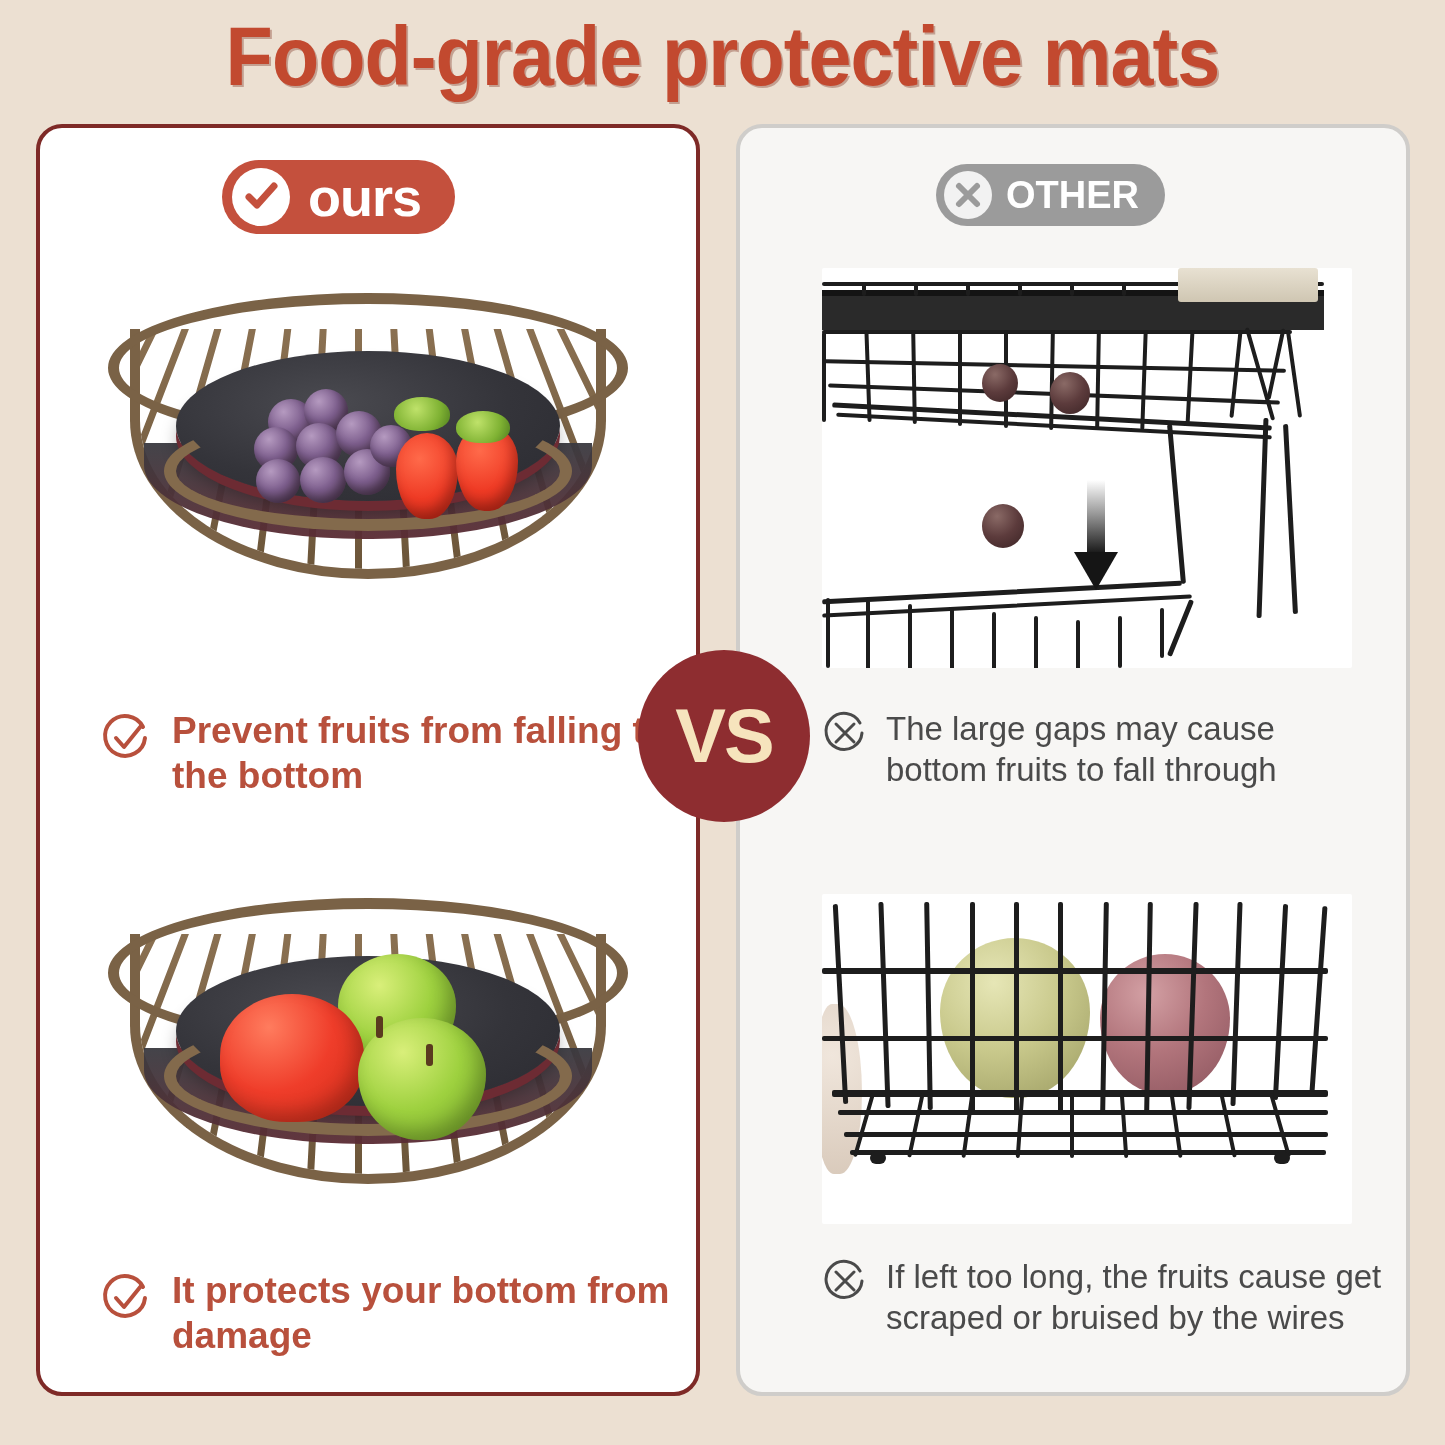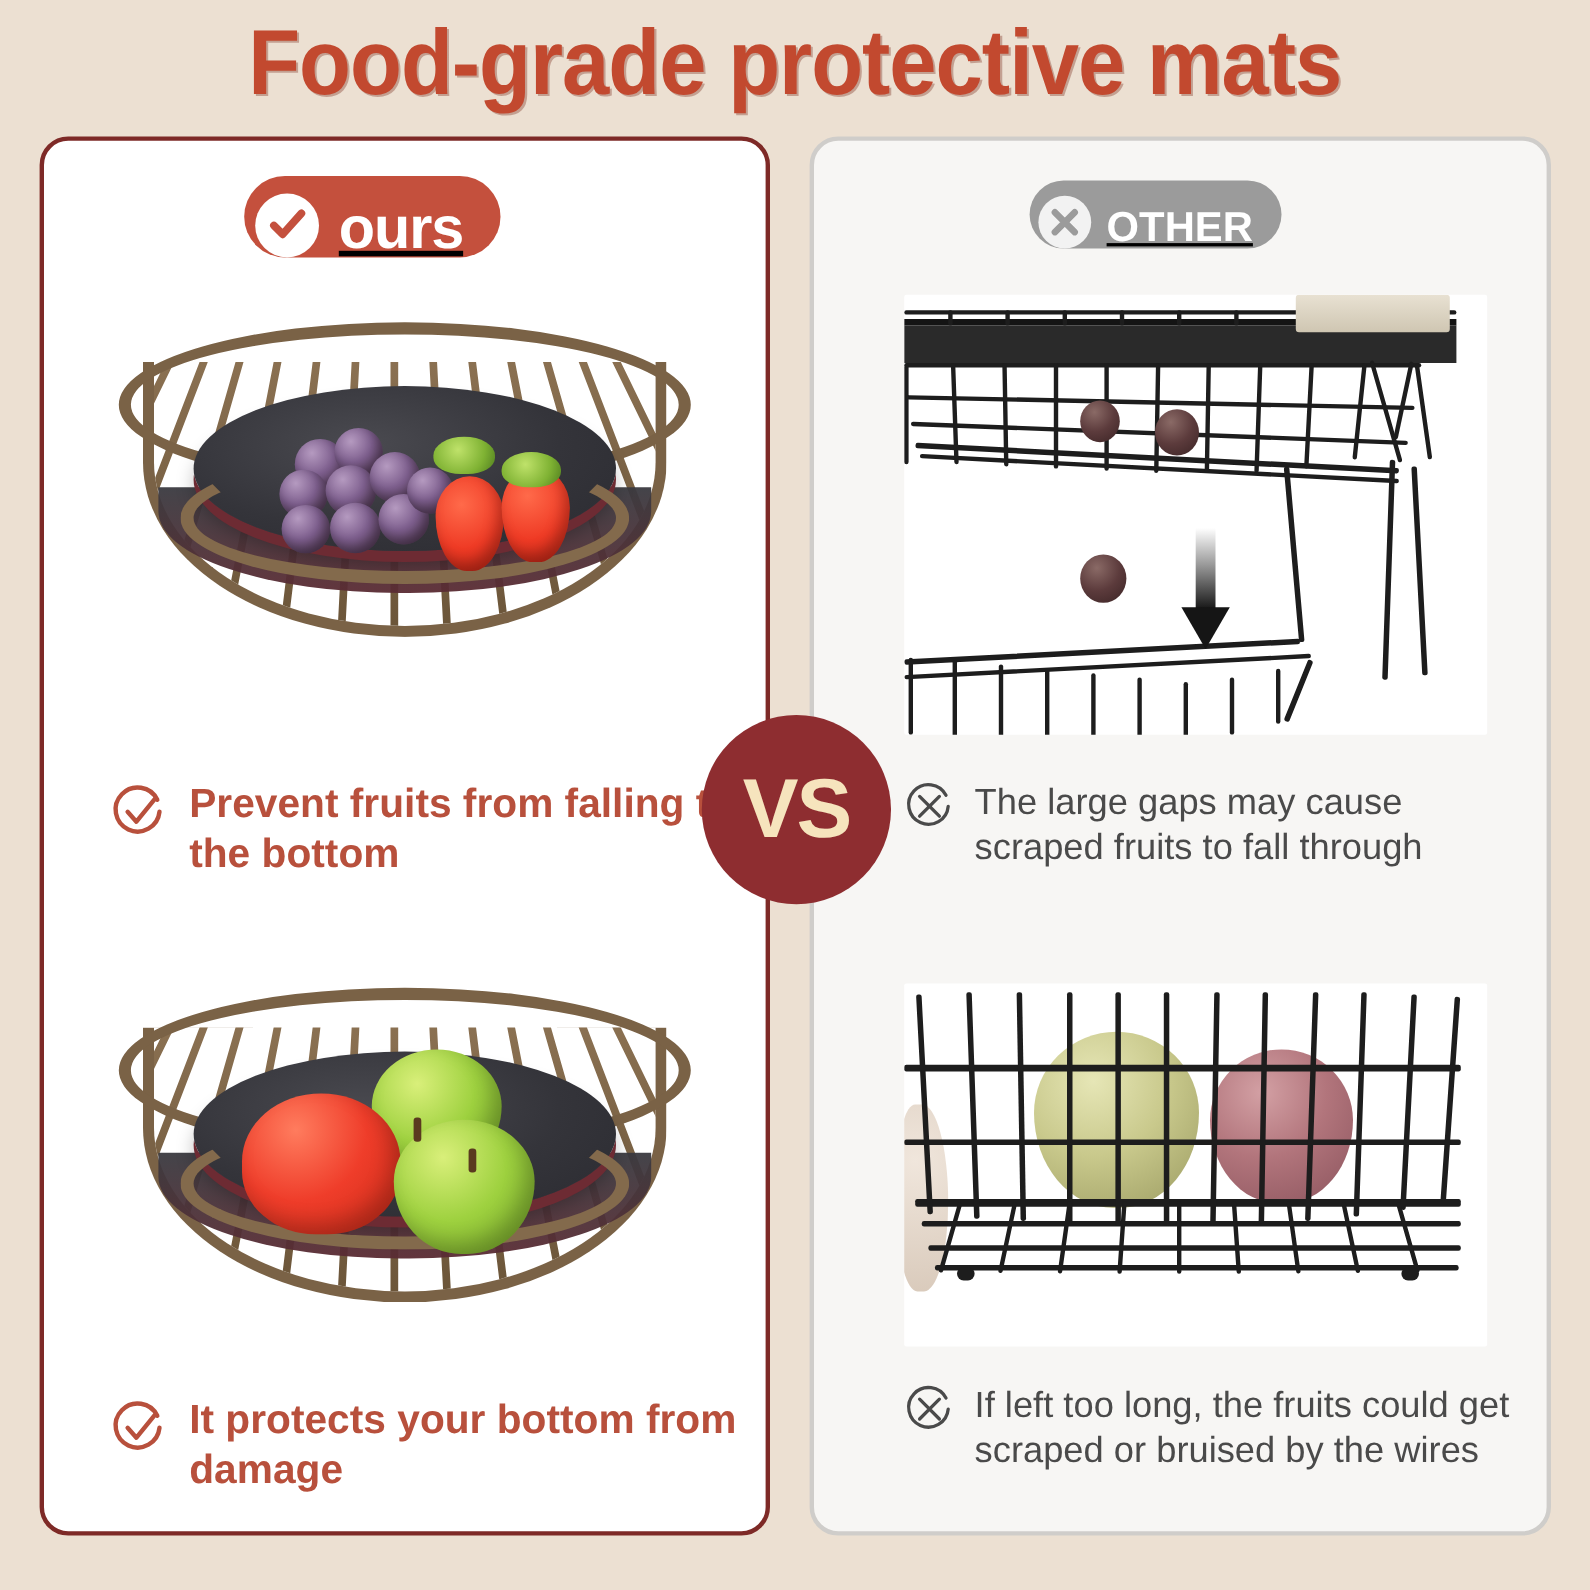--- a/index.html
+++ b/index.html
@@ -55,24 +55,23 @@
     height: 1272px;
     background: #f7f6f4;
     border: 4px solid #cfcdca;
     border-radius: 26px;
   }
 
   
   .badge {
     position: absolute;
     display: flex;
-    align-items: flex-end;
+    align-items: center;
     border-radius: 999px;
     box-sizing: border-box;
-    text-decoration: underline;
   }
   .badge-ours {
     left: 182px;
     top: 32px;
     height: 74px;
     padding: 0 34px 0 10px;
     background: #c4503d;
   }
   .badge-other {
     left: 196px;
@@ -538,21 +537,21 @@
     </div>
   </div>
 
   <div class="feature feature-other-1">
     <span class="feature-icon">
       <svg width="46" height="46" viewBox="0 0 46 46" aria-hidden="true">
         <path d="M38 13 A18 18 0 1 0 40 23" stroke="#4a4a4a" stroke-width="3" fill="none" stroke-linecap="round"></path>
         <path d="M14 14 L32 32 M32 14 L14 32" stroke="#4a4a4a" stroke-width="3" fill="none" stroke-linecap="round"></path>
       </svg>
     </span>
-    <span class="feature-text">The large gaps may cause scraped fruits to fall through</span>
+    <span class="feature-text">The large gaps may cause bottom fruits to fall through</span>
   </div>
 
   <div class="photo photo-white photo-other-bot">
     <div class="rack">
       <div class="hand-blob" style="left:-6px; top:110px; width:46px; height:170px;"></div>
 
       <div class="pear-pale" style="left:118px; top:44px; width:150px; height:160px;"></div>
       <div class="apple-dusty" style="left:278px; top:60px; width:130px; height:140px;"></div>
 
       <div class="bar" style="left:0;  top:74px;  width:506px; height:6px; z-index:4;"></div>
@@ -590,19 +589,19 @@
     </div>
   </div>
 
   <div class="feature feature-other-2">
     <span class="feature-icon">
       <svg width="46" height="46" viewBox="0 0 46 46" aria-hidden="true">
         <path d="M38 13 A18 18 0 1 0 40 23" stroke="#4a4a4a" stroke-width="3" fill="none" stroke-linecap="round"></path>
         <path d="M14 14 L32 32 M32 14 L14 32" stroke="#4a4a4a" stroke-width="3" fill="none" stroke-linecap="round"></path>
       </svg>
     </span>
-    <span class="feature-text">If left too long, the fruits could get scraped or bruised by the wires</span>
+    <span class="feature-text">If left too long, the fruits cause get scraped or bruised by the wires</span>
   </div>
 </div>
 
 <div class="vs-badge">
   <span class="vs-text">VS</span>
 </div>
 
 </body></html>

